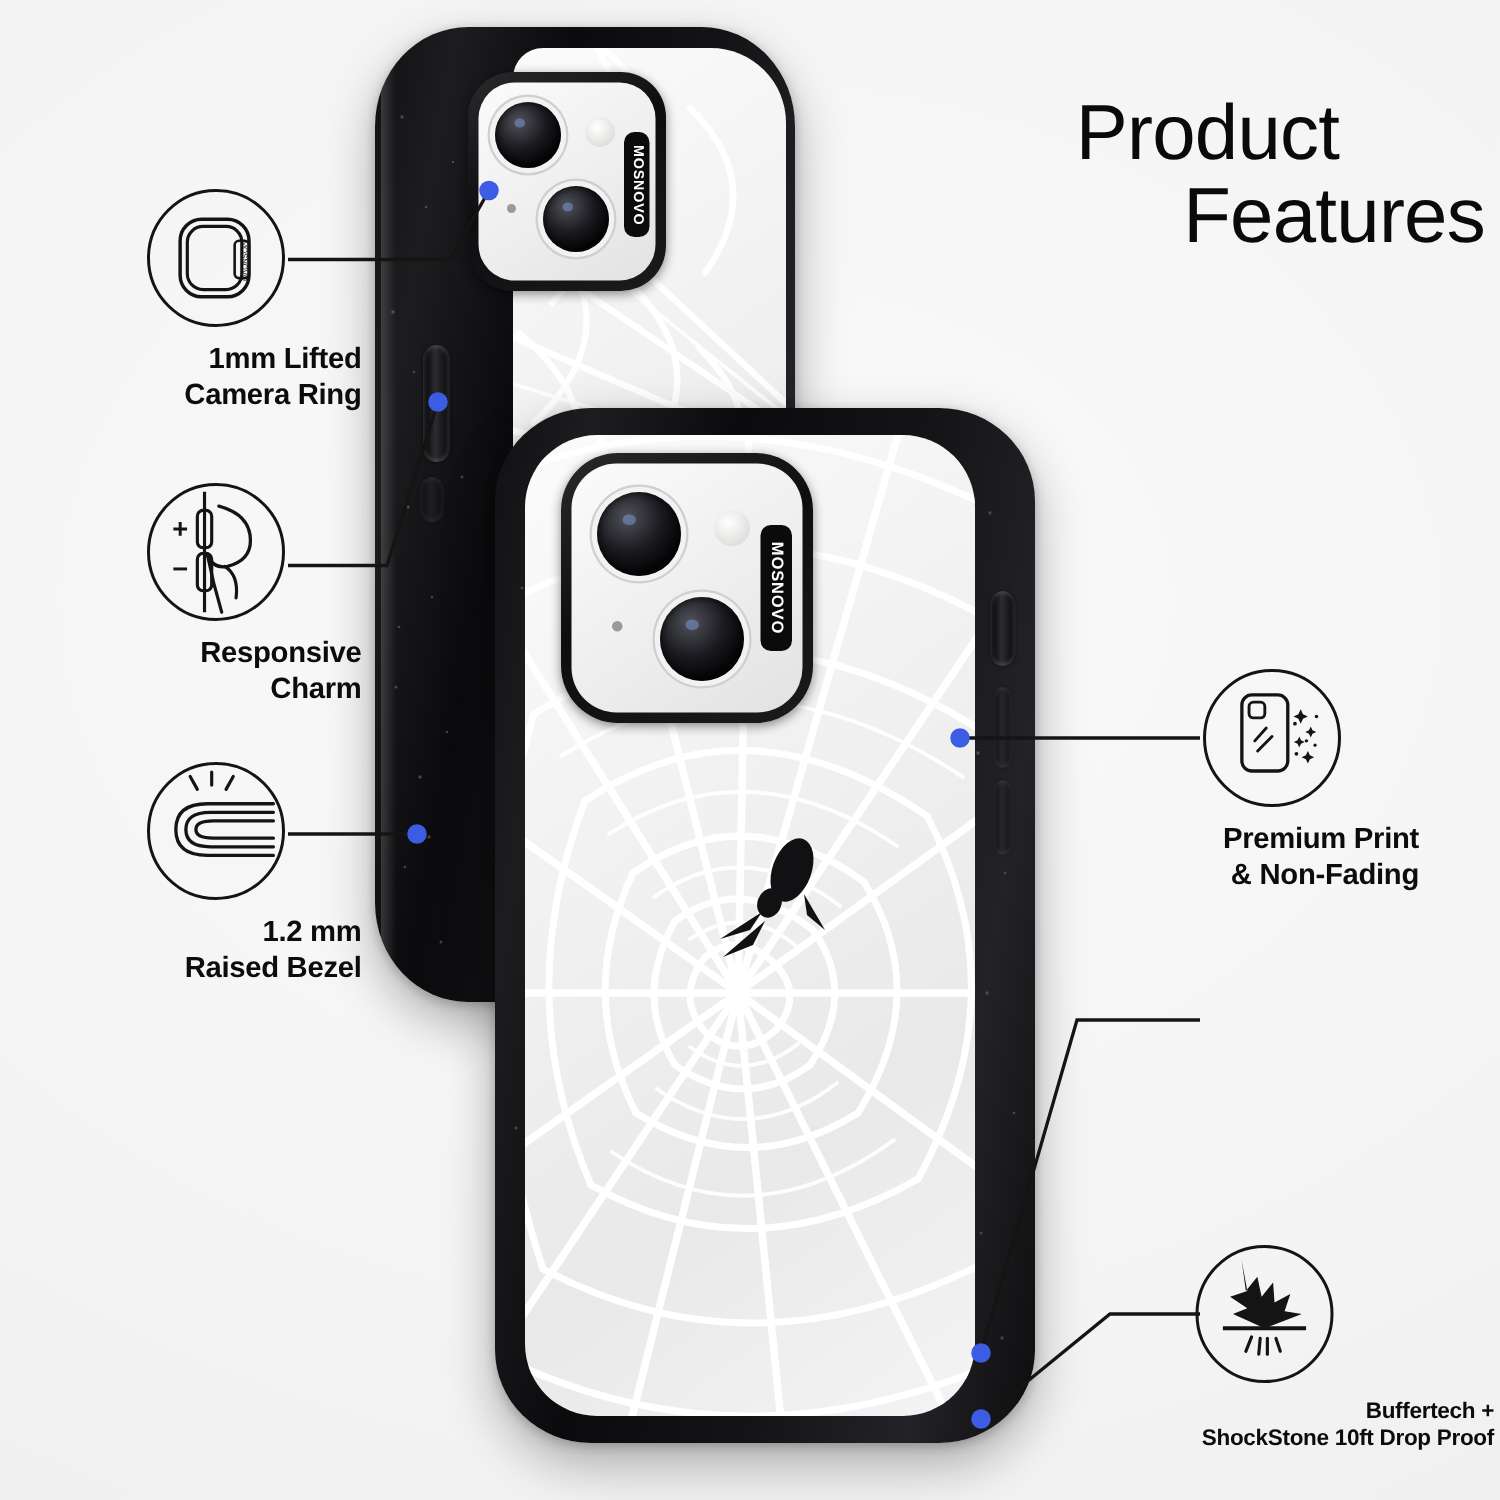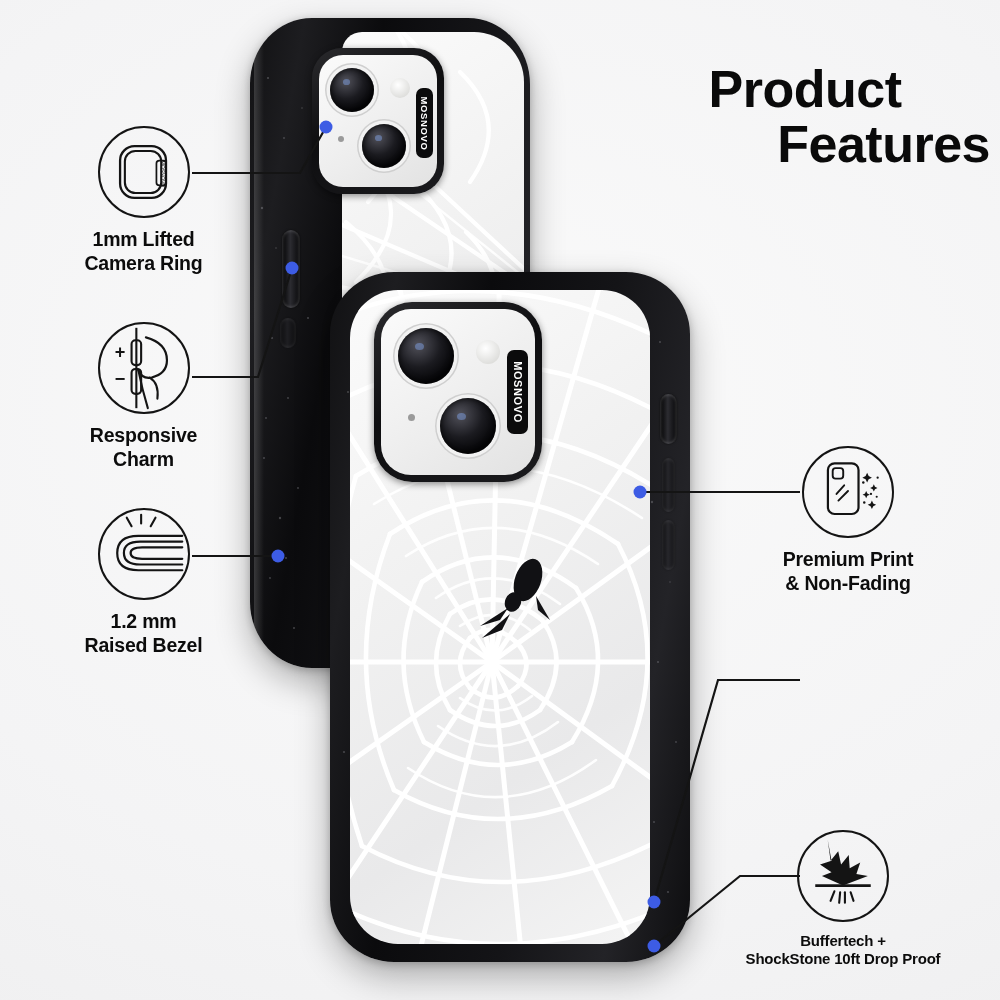--- a/index.html
+++ b/index.html
@@ -11,38 +11,38 @@
       radial-gradient(ellipse 120% 90% at 50% 40%, #fafafa 0%, #f4f4f5 55%, #ededee 100%);
     position:relative;
   }
   .stage{position:absolute;inset:0;}
   .abs{position:absolute;}
 
   
   #title{
     left:620px;top:62px;width:370px;
     text-align:center;
-    font-weight:bold;font-size:52px;line-height:1.06;
+    font-weight:normal;font-size:52px;line-height:1.06;
     color:#0a0a0a;letter-spacing:-0.5px;
   }
   #title .l2{display:block;text-align:right;}
 
   
   #connectors{position:absolute;left:0;top:0;width:1000px;height:1000px;pointer-events:none;}
 
   
   .feature{position:absolute;}
   .fcircle{
     width:92px;height:92px;border-radius:50%;
     border:2.4px solid #141414;background:transparent;
     position:relative;margin:0 auto;
     box-sizing:border-box;
   }
   .flabel{
-    margin-top:10px;text-align:center;
+    margin-top:10px;text-align:right;
     font-weight:bold;font-size:19.5px;line-height:1.22;
     color:#0c0c0c;white-space:pre-line;letter-spacing:-0.2px;
   }
   .feature.wide .flabel{font-size:15px;}
 
   
   .phone{position:absolute;}
 
   .case-frame{
     position:absolute;inset:0;

